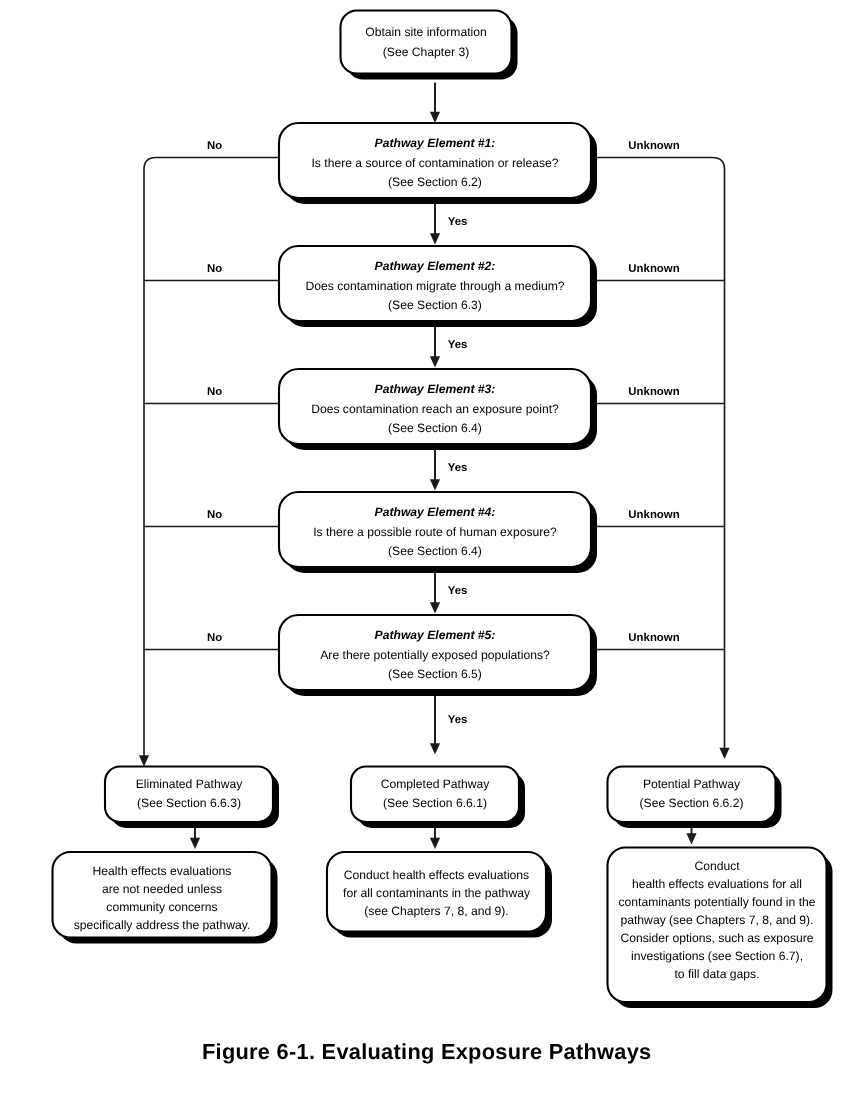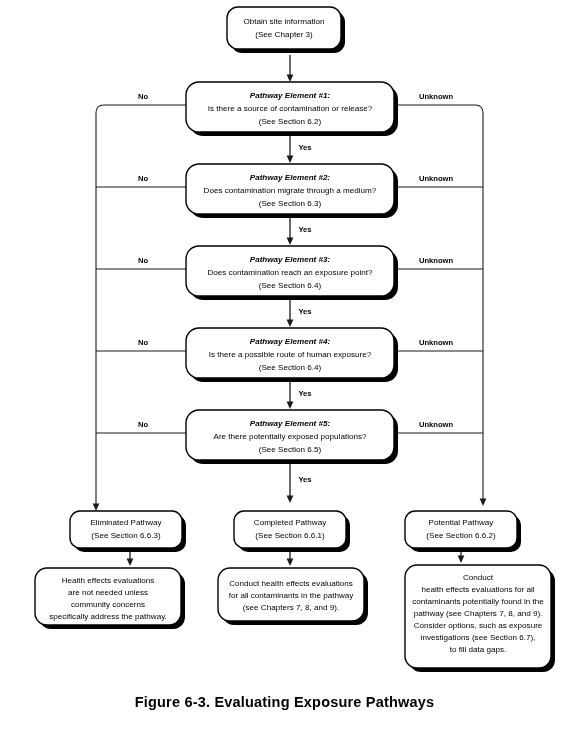--- a/index.html
+++ b/index.html
@@ -240,15 +240,15 @@
 
     <text class="edge-label" x="305" y="150">Yes</text>
     <text class="edge-label" x="305" y="232">Yes</text>
     <text class="edge-label" x="305" y="314">Yes</text>
     <text class="edge-label" x="305" y="396">Yes</text>
     <text class="edge-label" x="305" y="482">Yes</text>
   </g>
 
 </svg>
 
-<div class="figure-caption">Figure 6-3.  Evaluating Exposure Pathways</div>
+<div class="figure-caption">Figure 6-1.  Evaluating Exposure Pathways</div>
 
 </div>
 
 </body></html>

